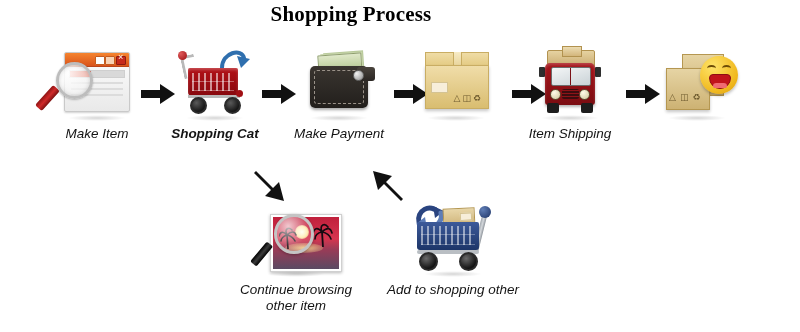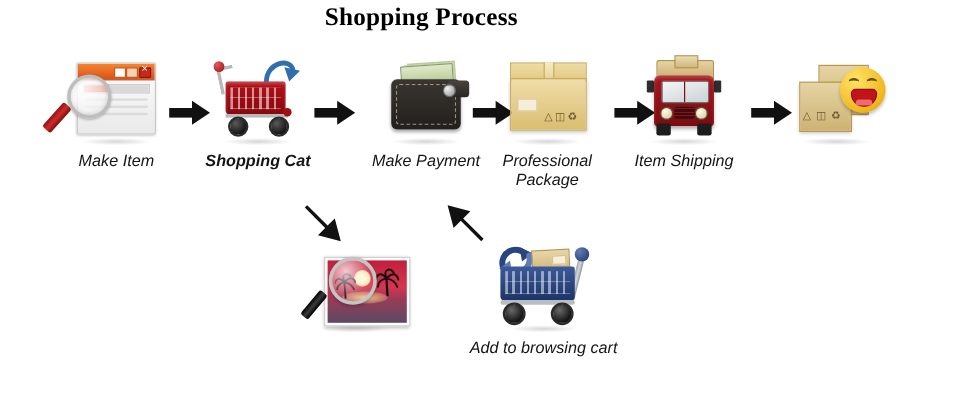--- a/index.html
+++ b/index.html
@@ -452,21 +452,21 @@
     <div class="ground"></div>
   </div>
   <div class="caption">Shopping Cat</div>
 </div>
 
 <div class="arrow-h" style="left:262px; top:84px;">
   <span class="shaft"></span>
   <span class="head"></span>
 </div>
 
-<div class="node" style="left:300px; top:48px;">
+<div class="node" style="left:284px; top:48px;">
   <div class="art">
     <div class="wallet">
       <div class="bills"></div>
       <div class="body"></div>
       <div class="strap"></div>
       <div class="clasp"></div>
     </div>
     <div class="ground"></div>
   </div>
   <div class="caption">Make Payment</div>
@@ -482,22 +482,20 @@
     <div class="box">
       <div class="top"></div>
       <div class="seam"></div>
       <div class="front">
         <div class="label"></div>
         <div class="glyphs">△◫♻</div>
       </div>
     </div>
     <div class="ground"></div>
   </div>
-  <div class="caption">Professional
-Package</div>
 </div>
 
 <div class="arrow-h" style="left:512px; top:84px;">
   <span class="shaft"></span>
   <span class="head"></span>
 </div>
 
 <div class="node" style="left:515px; top:48px;">
   <div class="art">
     <div class="truck">
@@ -568,20 +566,22 @@
           </svg>
         </div>
       </div>
       <div class="mag2">
         <div class="handle"></div>
         <div class="lens"></div>
       </div>
     </div>
     <div class="ground"></div>
   </div>
+  <div class="caption">Continue browsing
+other item</div>
 </div>
 
 <div class="node" style="left:385px; top:198px; width:136px;">
   <div class="art" style="width:136px; height:78px;">
     <div class="cart-blue" style="left:22px;">
       <svg class="cycle" viewBox="0 0 34 30">
         <path d="M6 20 A11 11 0 0 1 25 10" stroke="#2a4480" stroke-width="5" fill="none" stroke-linecap="round"></path>
         <path d="M20 4 L31 9 L22 16 Z" fill="#2a4480"></path>
         <path d="M28 11 A11 11 0 0 1 9 21" stroke="#5d7db8" stroke-width="5" fill="none" stroke-linecap="round"></path>
         <path d="M14 27 L3 22 L12 15 Z" fill="#5d7db8"></path>
@@ -589,14 +589,14 @@
       <div class="pkg"></div>
       <div class="handlebar"></div>
       <div class="grip"></div>
       <div class="basket"></div>
       <div class="axle"></div>
       <div class="wheel w1"></div>
       <div class="wheel w2"></div>
     </div>
     <div class="ground"></div>
   </div>
-  <div class="caption">Add to browsing cart</div>
+  <div class="caption">Add to shopping other</div>
 </div>
 
 </body></html>

